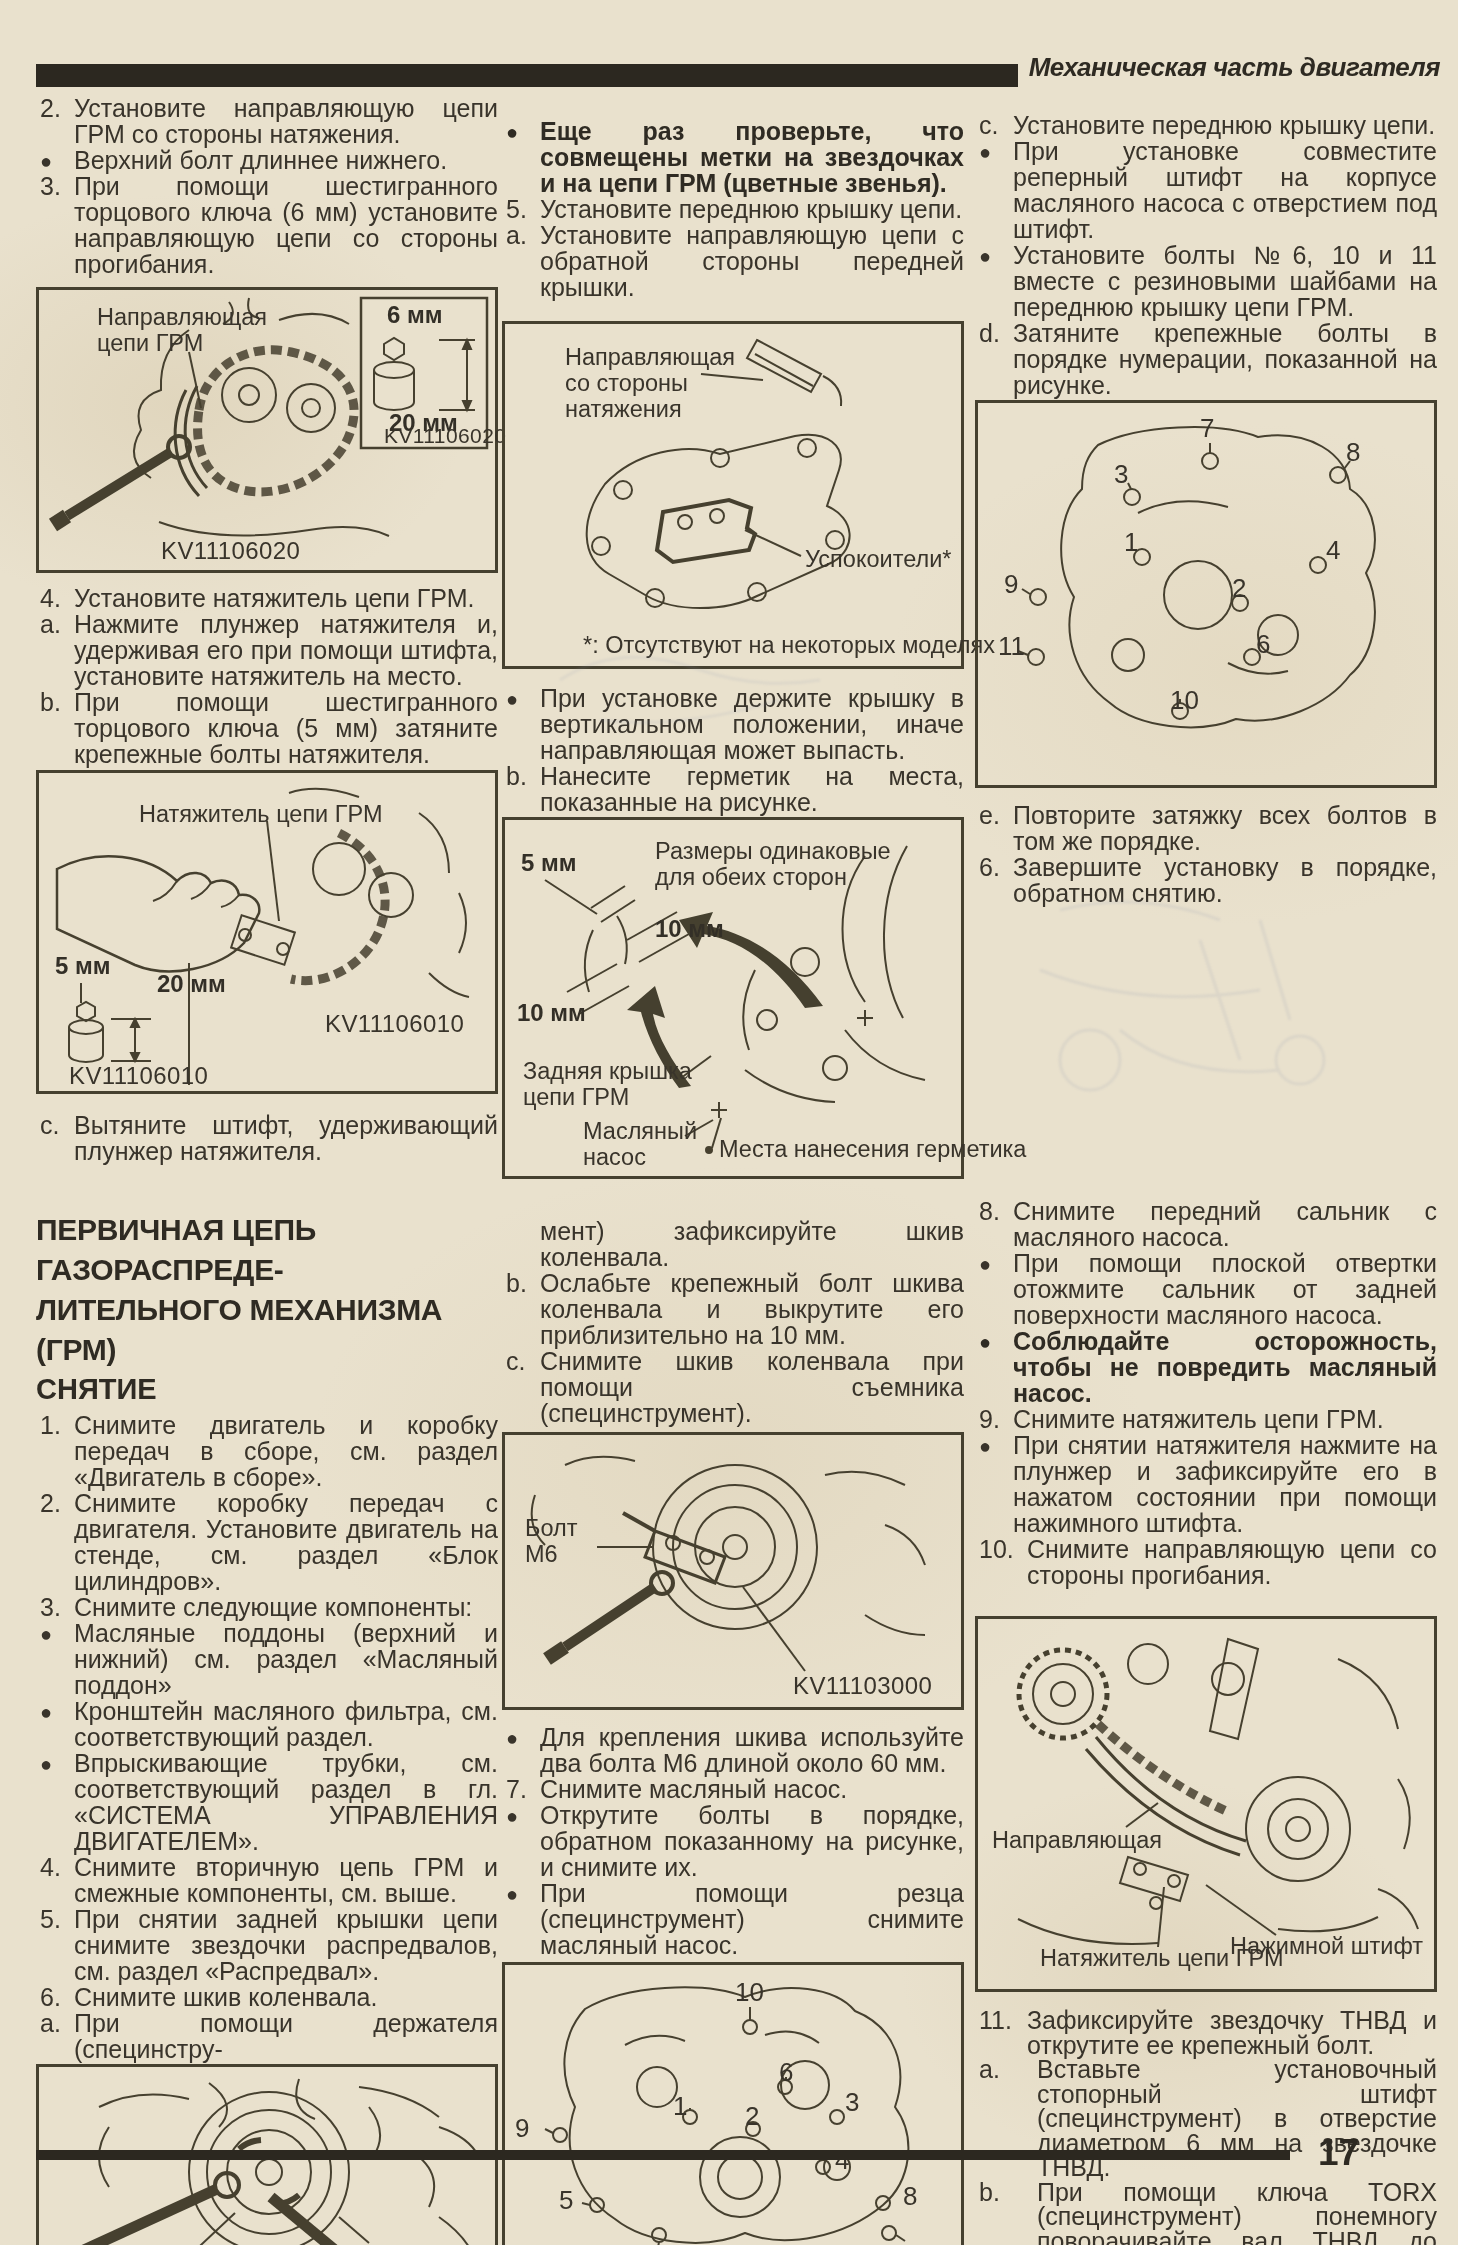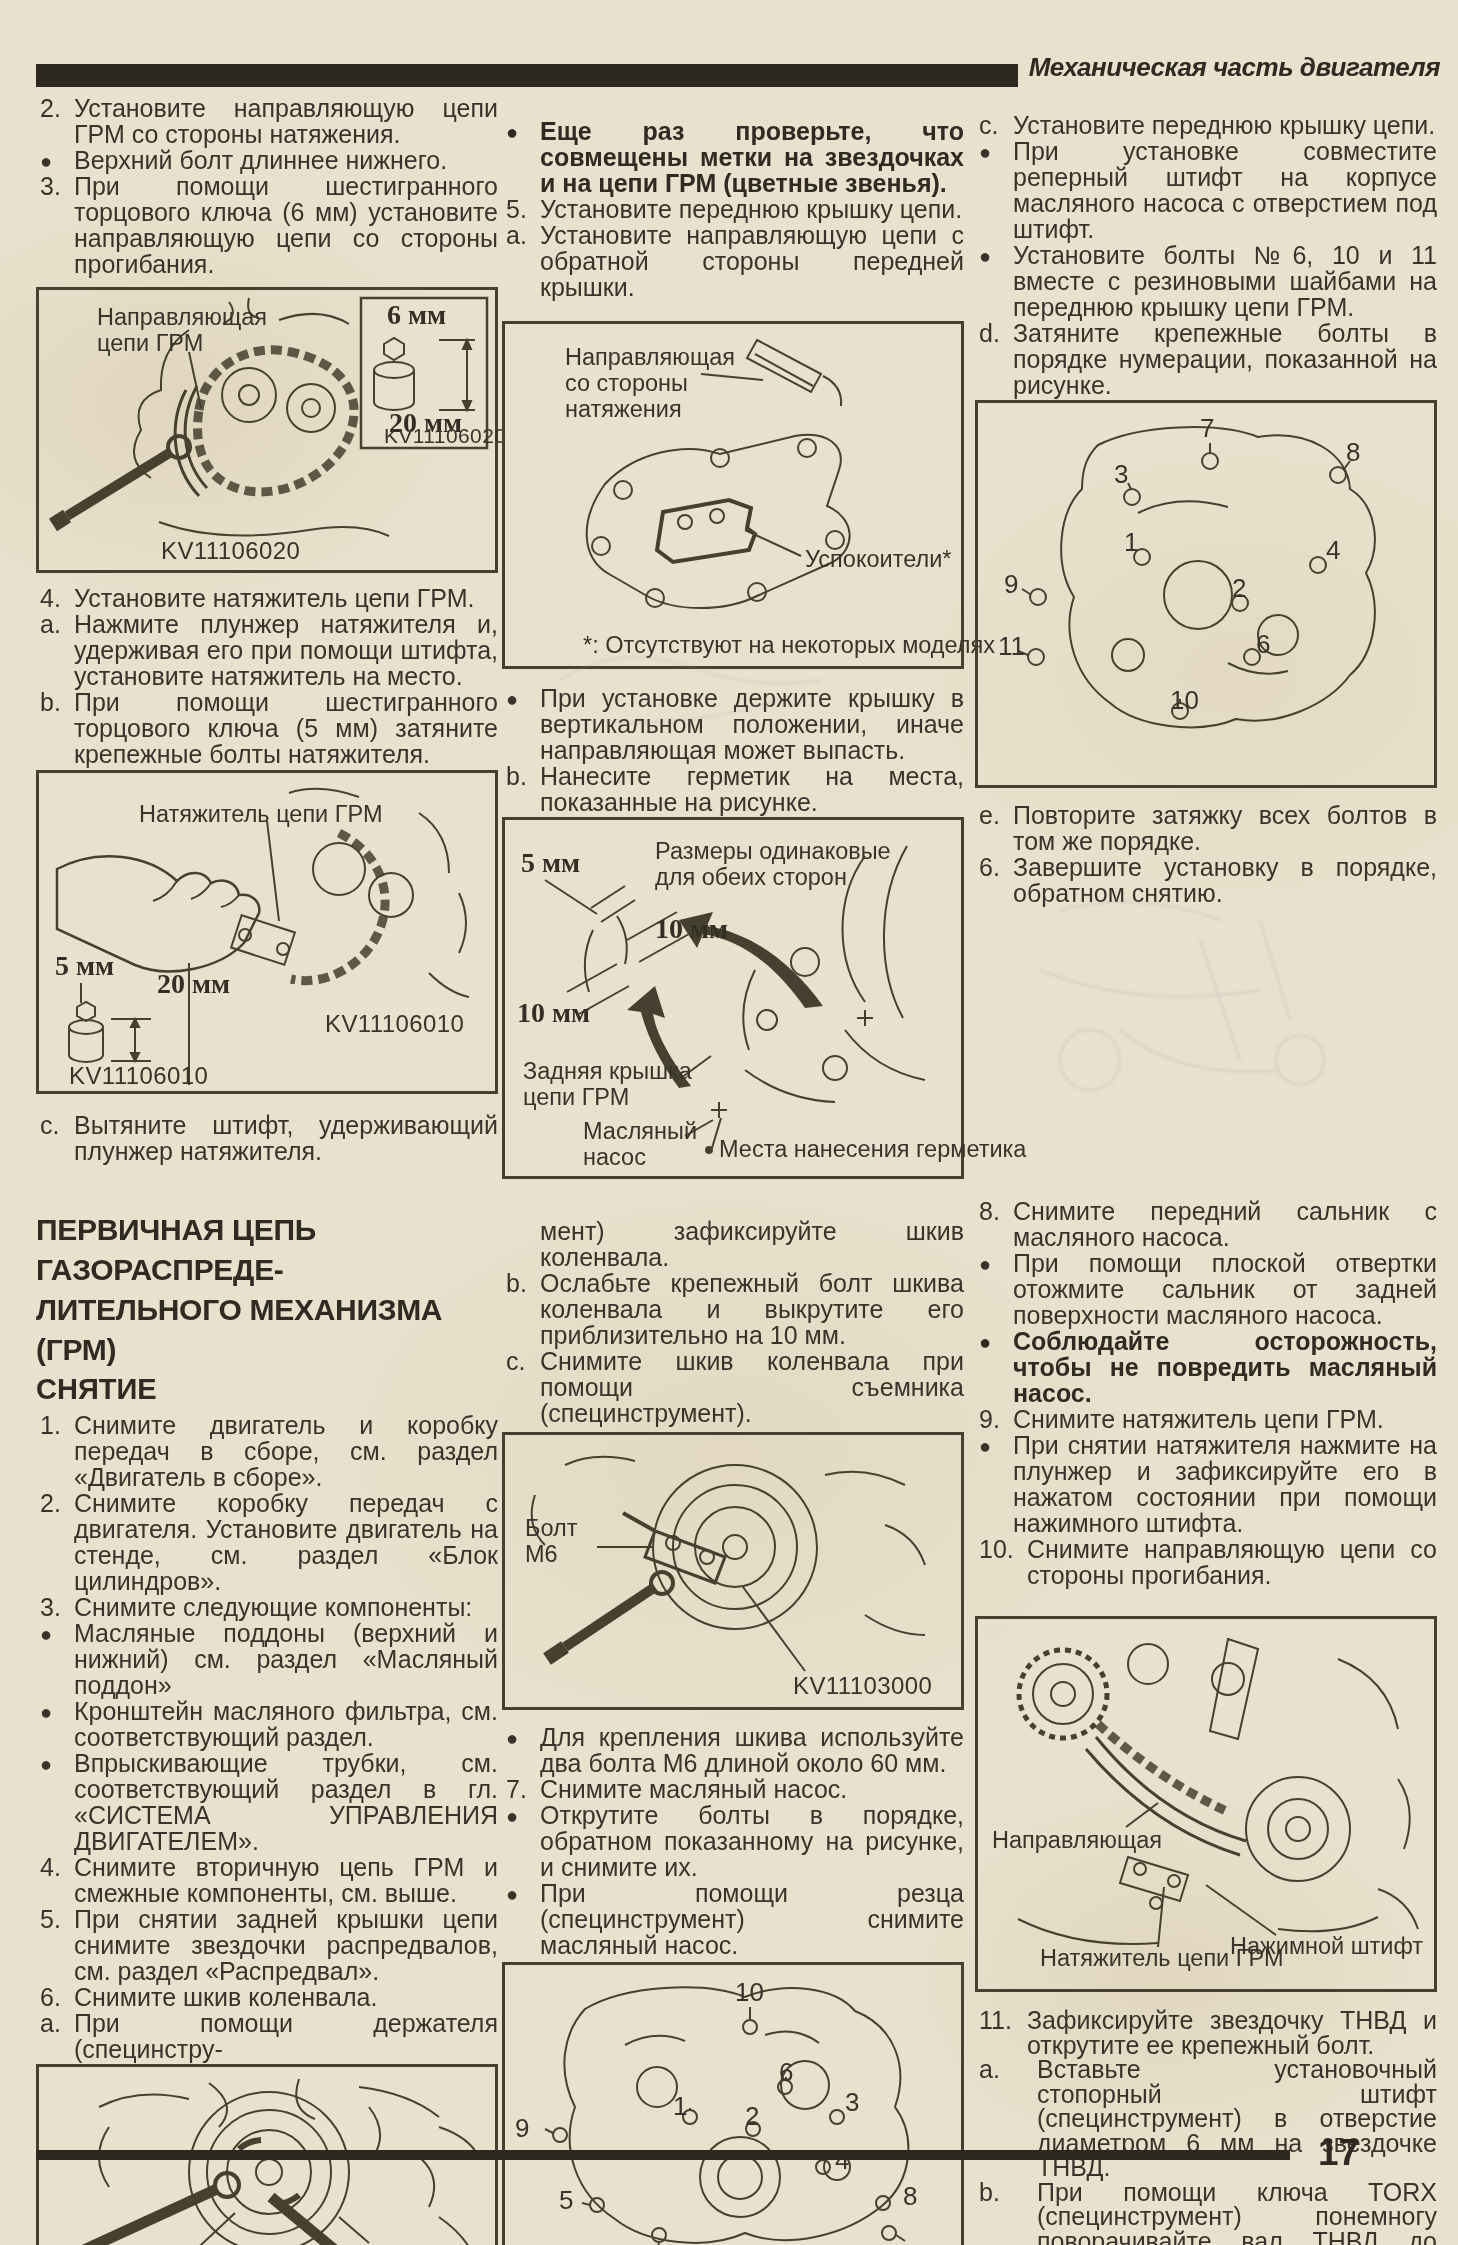--- a/index.html
+++ b/index.html
@@ -24,21 +24,21 @@
   .item .marker.b{font-size:20px;top:1px;}
   .item.bold{font-weight:700;color:#2f2b23;}
   .item.wide{padding-left:52px;}
   .item.wide2{padding-left:62px;}
   .item.tight{line-height:24.5px;}
   .sec-h{font-weight:700;font-size:30px;line-height:40px;letter-spacing:-0.3px;color:#2f2b23;}
   .sec-sub{font-weight:700;font-size:29px;line-height:38px;color:#2f2b23;}
   .figure{position:relative;border:3px solid #45402f;}
   .figure svg{position:absolute;left:0;top:0;}
   .lbl{position:absolute;font-size:23.5px;line-height:26px;color:#39342b;}
-  .dim{position:absolute;font-size:28px;font-weight:700;color:#332f27;font-family:Liberation Serif, serif;}
+  .dim{position:absolute;font-size:24px;font-weight:700;color:#332f27;}
   .code{position:absolute;font-size:24px;letter-spacing:.4px;color:#39342b;margin-left:20px;}
   .num{position:absolute;font-size:26px;color:#39342b;}
   .nw{white-space:nowrap;}
   .ftr-bar{position:absolute;left:36px;top:2150px;width:1254px;height:10px;background:#2c2820;}
   .pg-num{position:absolute;left:1318px;top:2132px;font-size:37px;font-weight:700;color:#2e2a22;}
   .ghost{position:absolute;opacity:.12;filter:blur(1px);}
   .ink{stroke:#46402f;fill:none;stroke-width:2;}
 </style>
 </head>
 <body>

